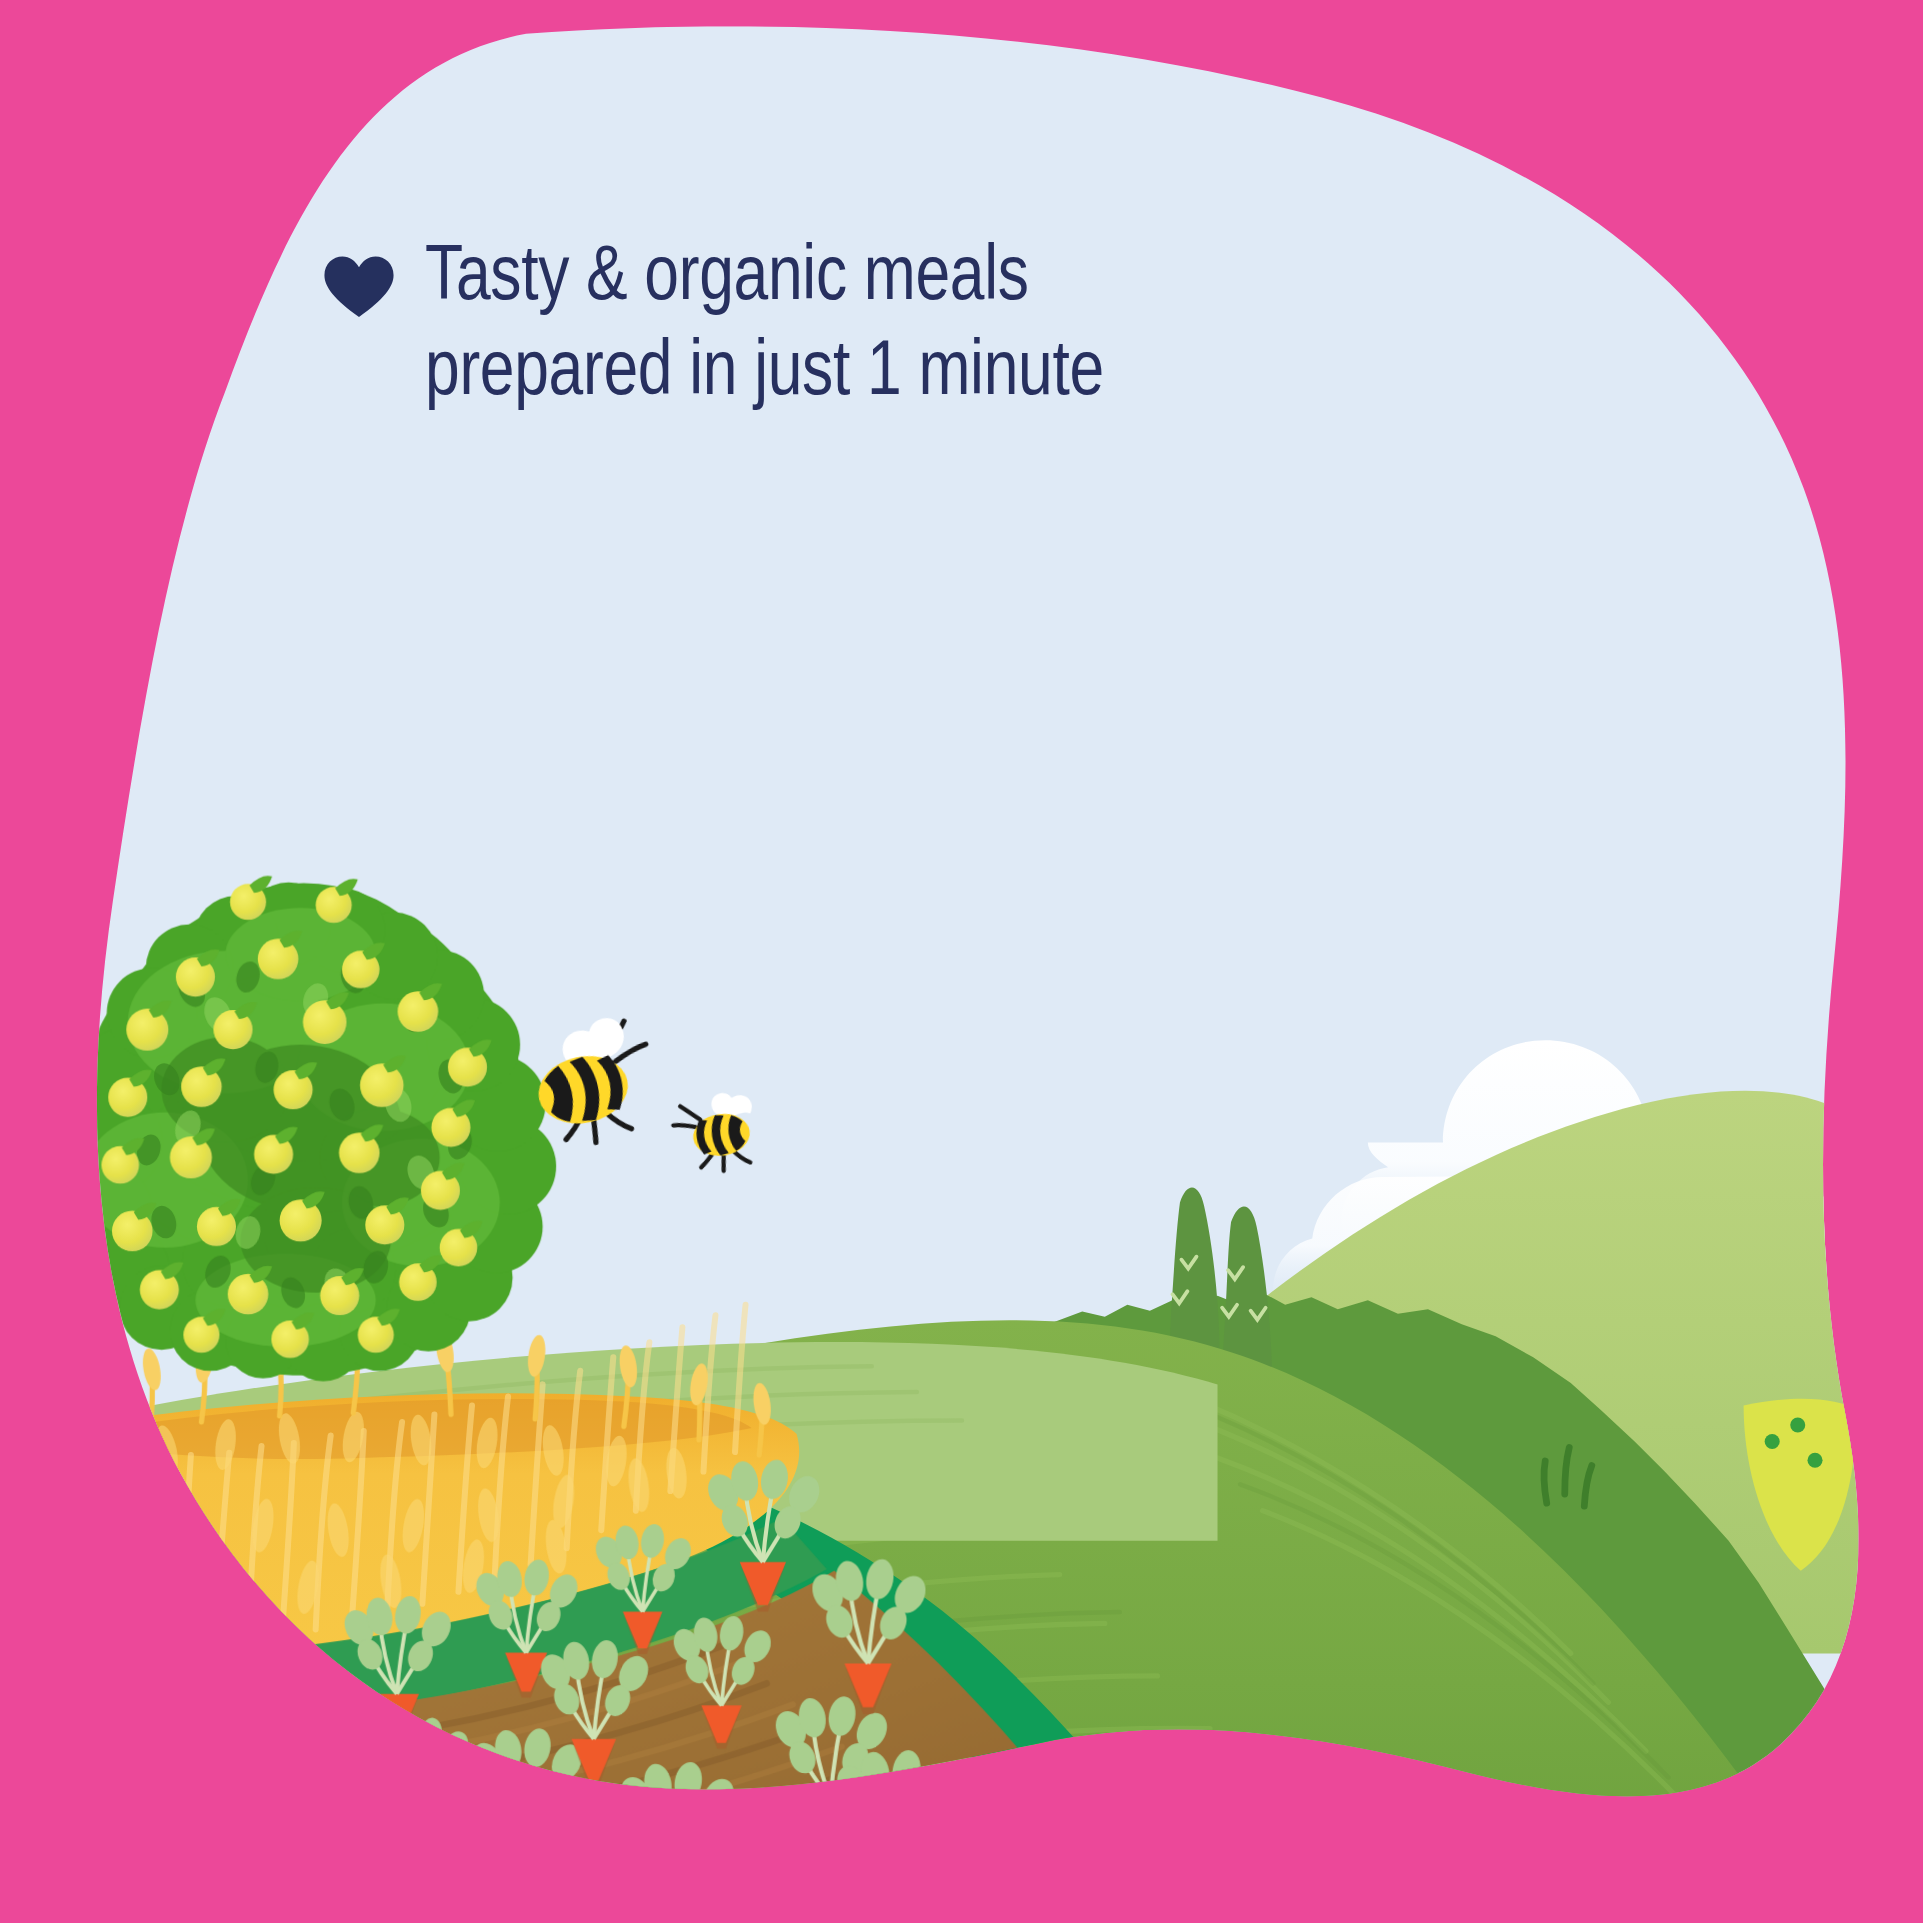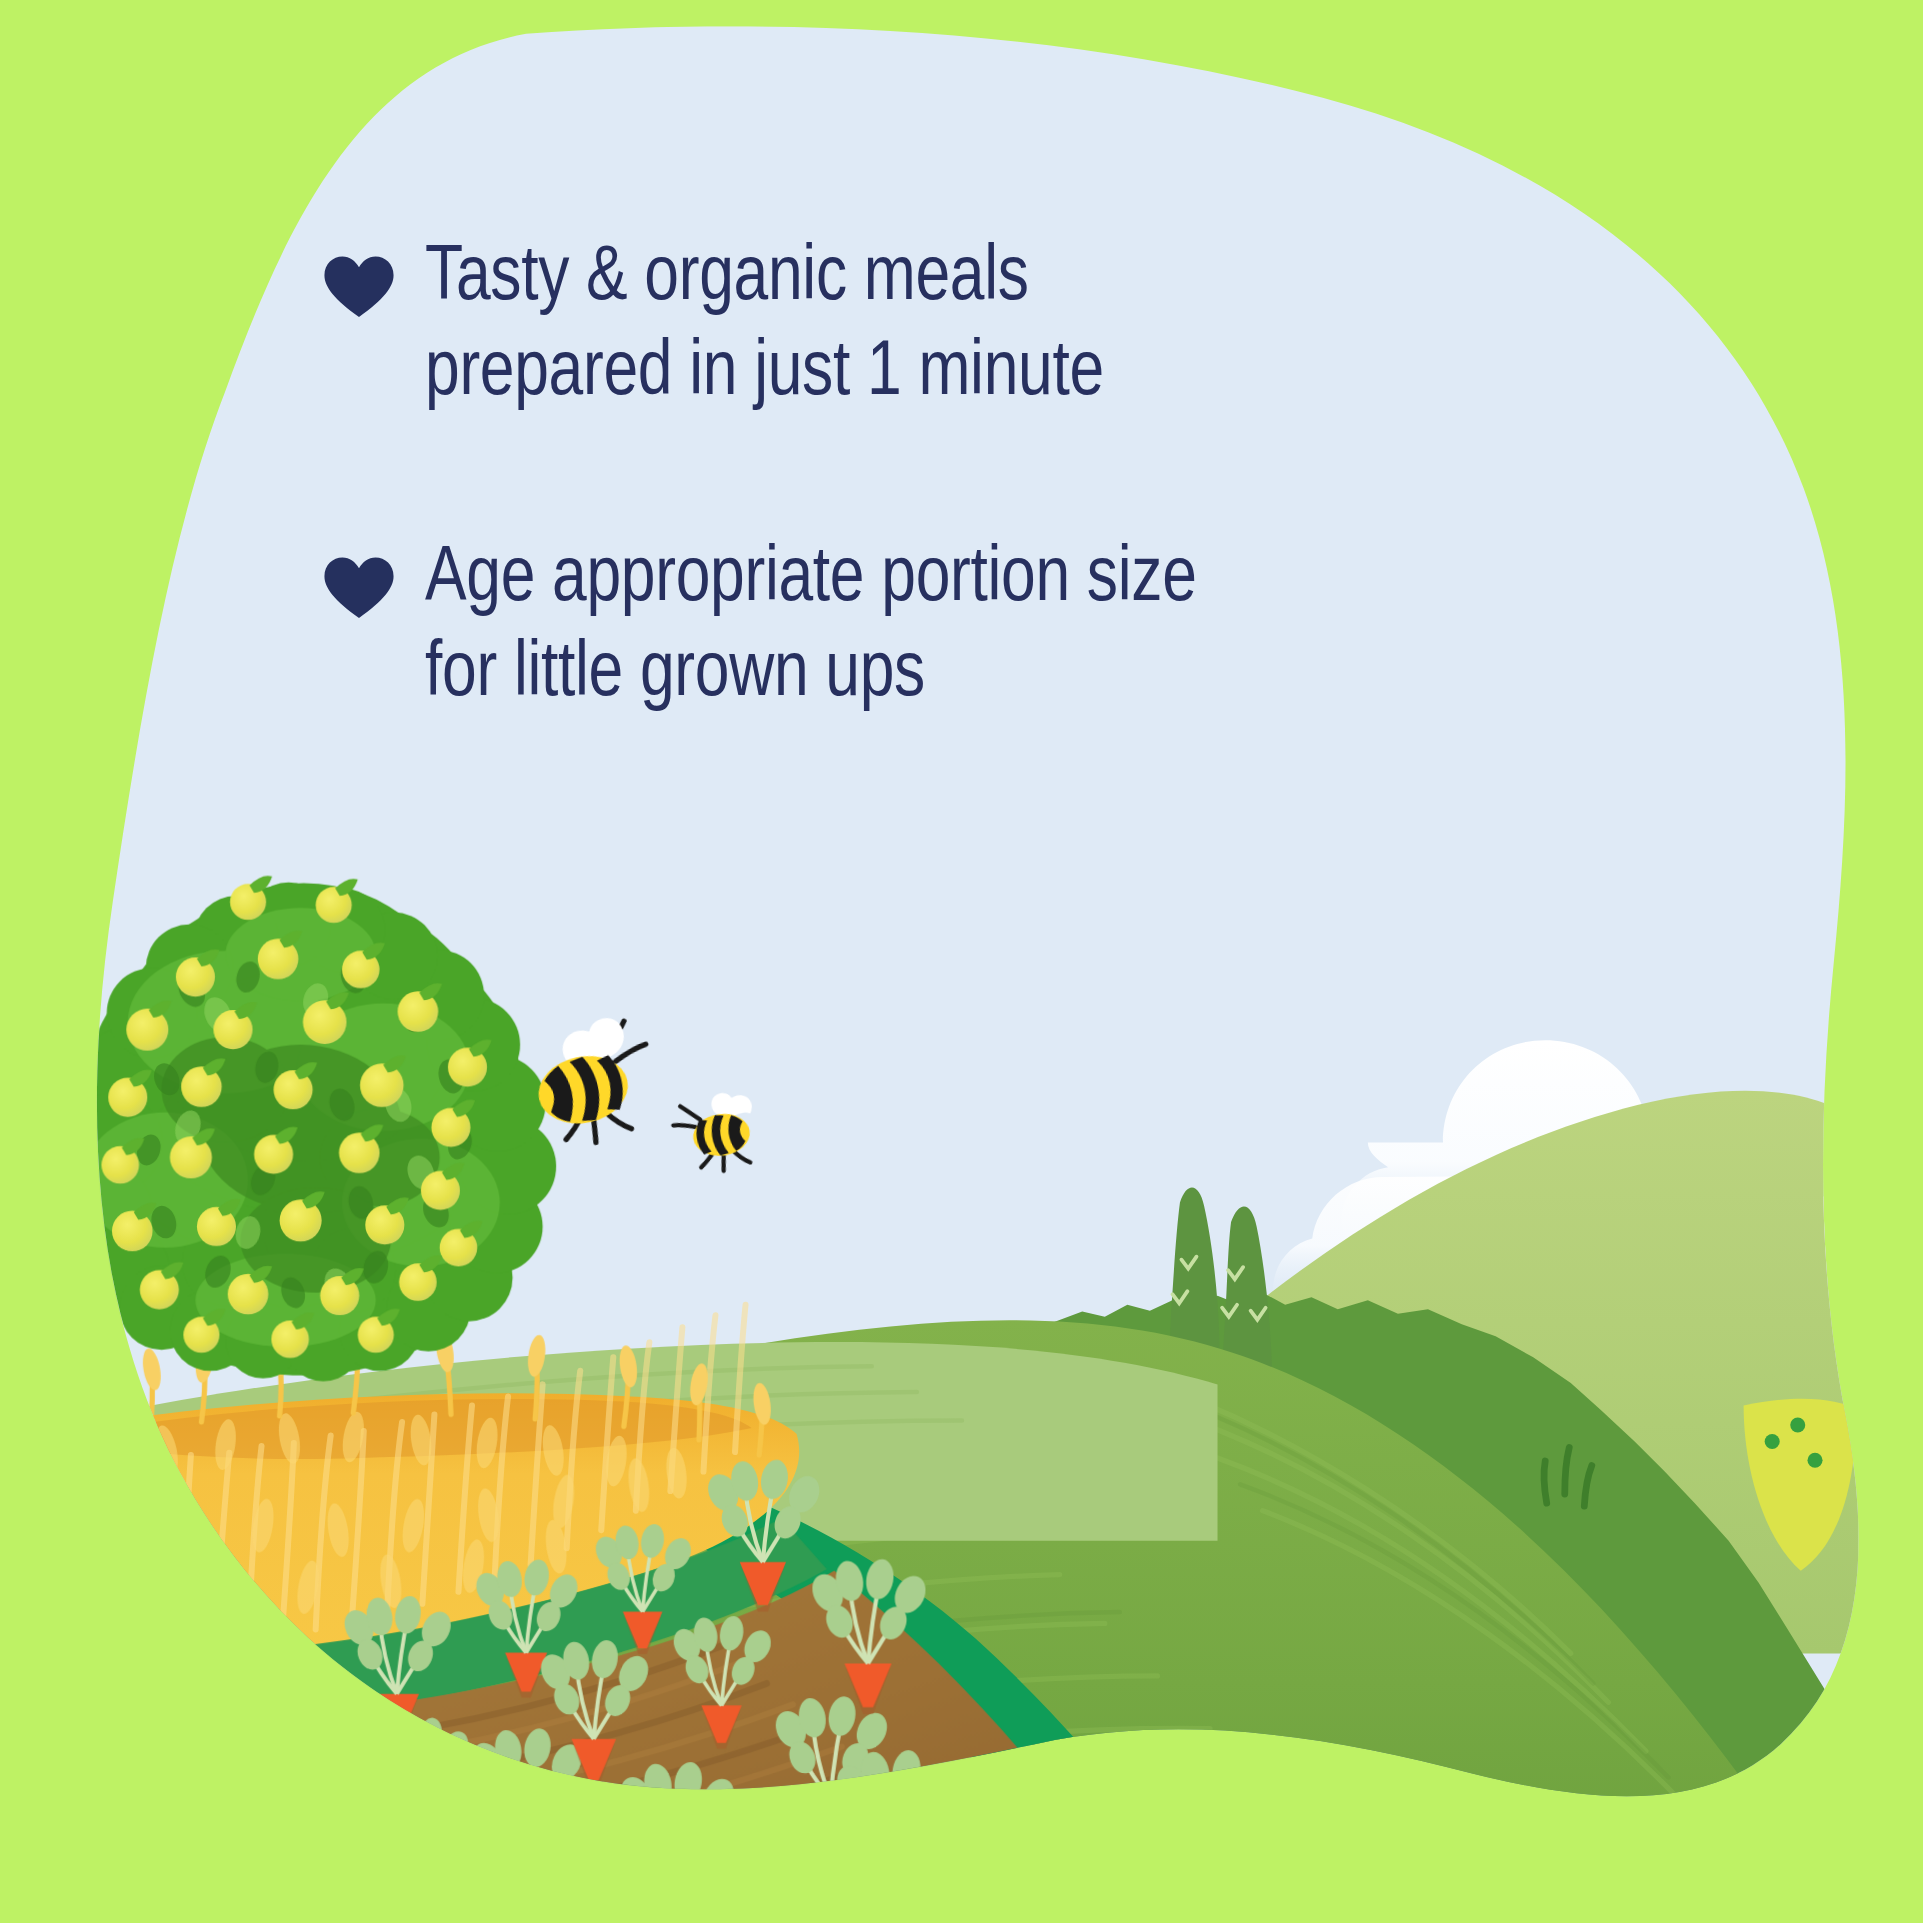--- a/index.html
+++ b/index.html
@@ -1,17 +1,17 @@
 <!DOCTYPE html>
 <html style="font-size:12px"><head>
 <meta charset="utf-8">
 <style>
   html,body{margin:0;padding:0;background:#ffffff;}
   body{width:1924px;height:1924px;overflow:hidden;font-family:"Liberation Sans",sans-serif;}
-  #stage{position:relative;width:1924px;height:1924px;background:#bef264;}
+  #stage{position:relative;width:1924px;height:1924px;background:#ec4899;}
   #art{position:absolute;inset:0;}
   .bullets{position:absolute;left:323px;top:225px;width:1172px;}
   .bullet-row{display:flex;align-items:flex-start;margin-bottom:111px;}
   .heart-ico{flex:0 0 auto;width:72px;height:65px;margin-right:30px;margin-top:30px;}
   .bullet-text{
     color:#27305f;
     font-family:"Liberation Sans Narrow","Liberation Sans",sans-serif;
     font-size:78px;
     line-height:1.22;
     font-weight:400;
@@ -845,25 +845,18 @@
   <div class="bullets">
 
     <div class="bullet-row">
       <svg class="heart-ico" viewBox="0 0 100 90">
         <path d="M50 86 C16 62 2 44 2 28 C2 12 14 2 27 2 C37 2 45 8 50 17 C55 8 63 2 73 2 C86 2 98 12 98 28 C98 44 84 62 50 86 Z" fill="#25305e"></path>
       </svg>
       <div class="bullet-text">Tasty &amp; organic meals
 prepared in just 1 minute</div>
     </div>
 
-    <div class="bullet-row">
-      <svg class="heart-ico" viewBox="0 0 100 90">
-        <path d="M50 86 C16 62 2 44 2 28 C2 12 14 2 27 2 C37 2 45 8 50 17 C55 8 63 2 73 2 C86 2 98 12 98 28 C98 44 84 62 50 86 Z" fill="#25305e"></path>
-      </svg>
-      <div class="bullet-text">Age appropriate portion size
-for little grown ups</div>
-    </div>
 
 
   </div>
 
 </div>
 
 
 </body></html>

